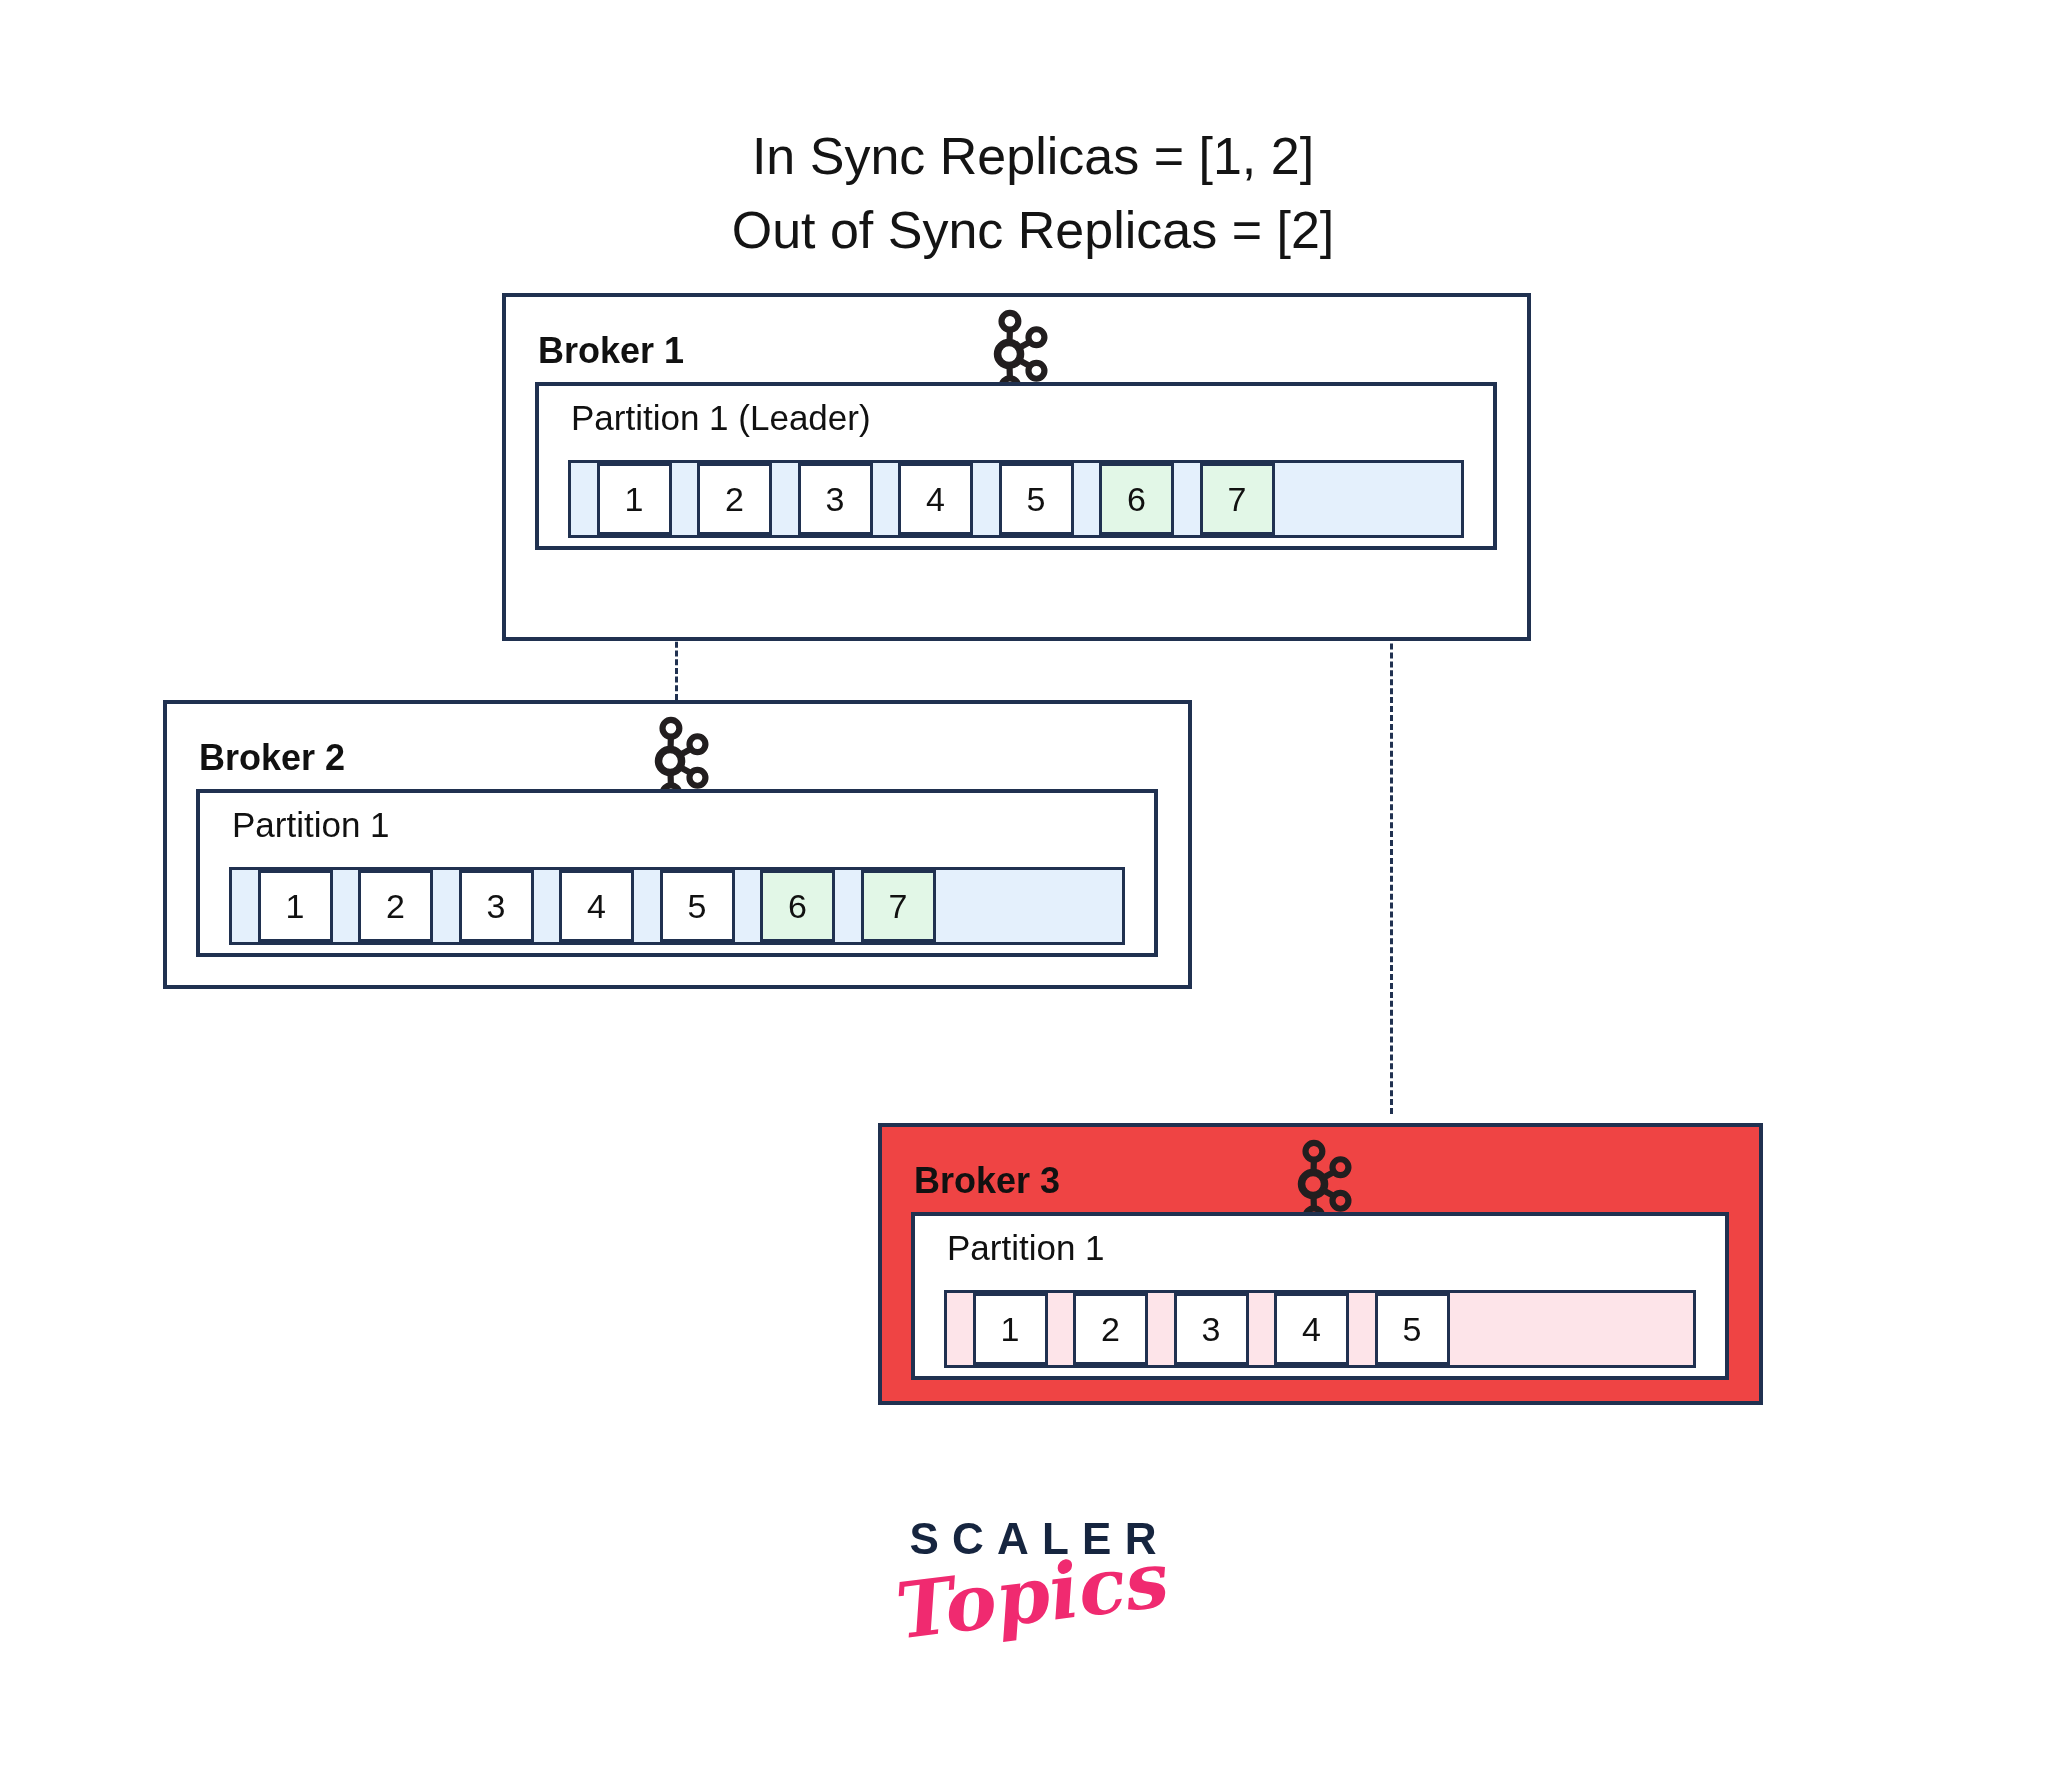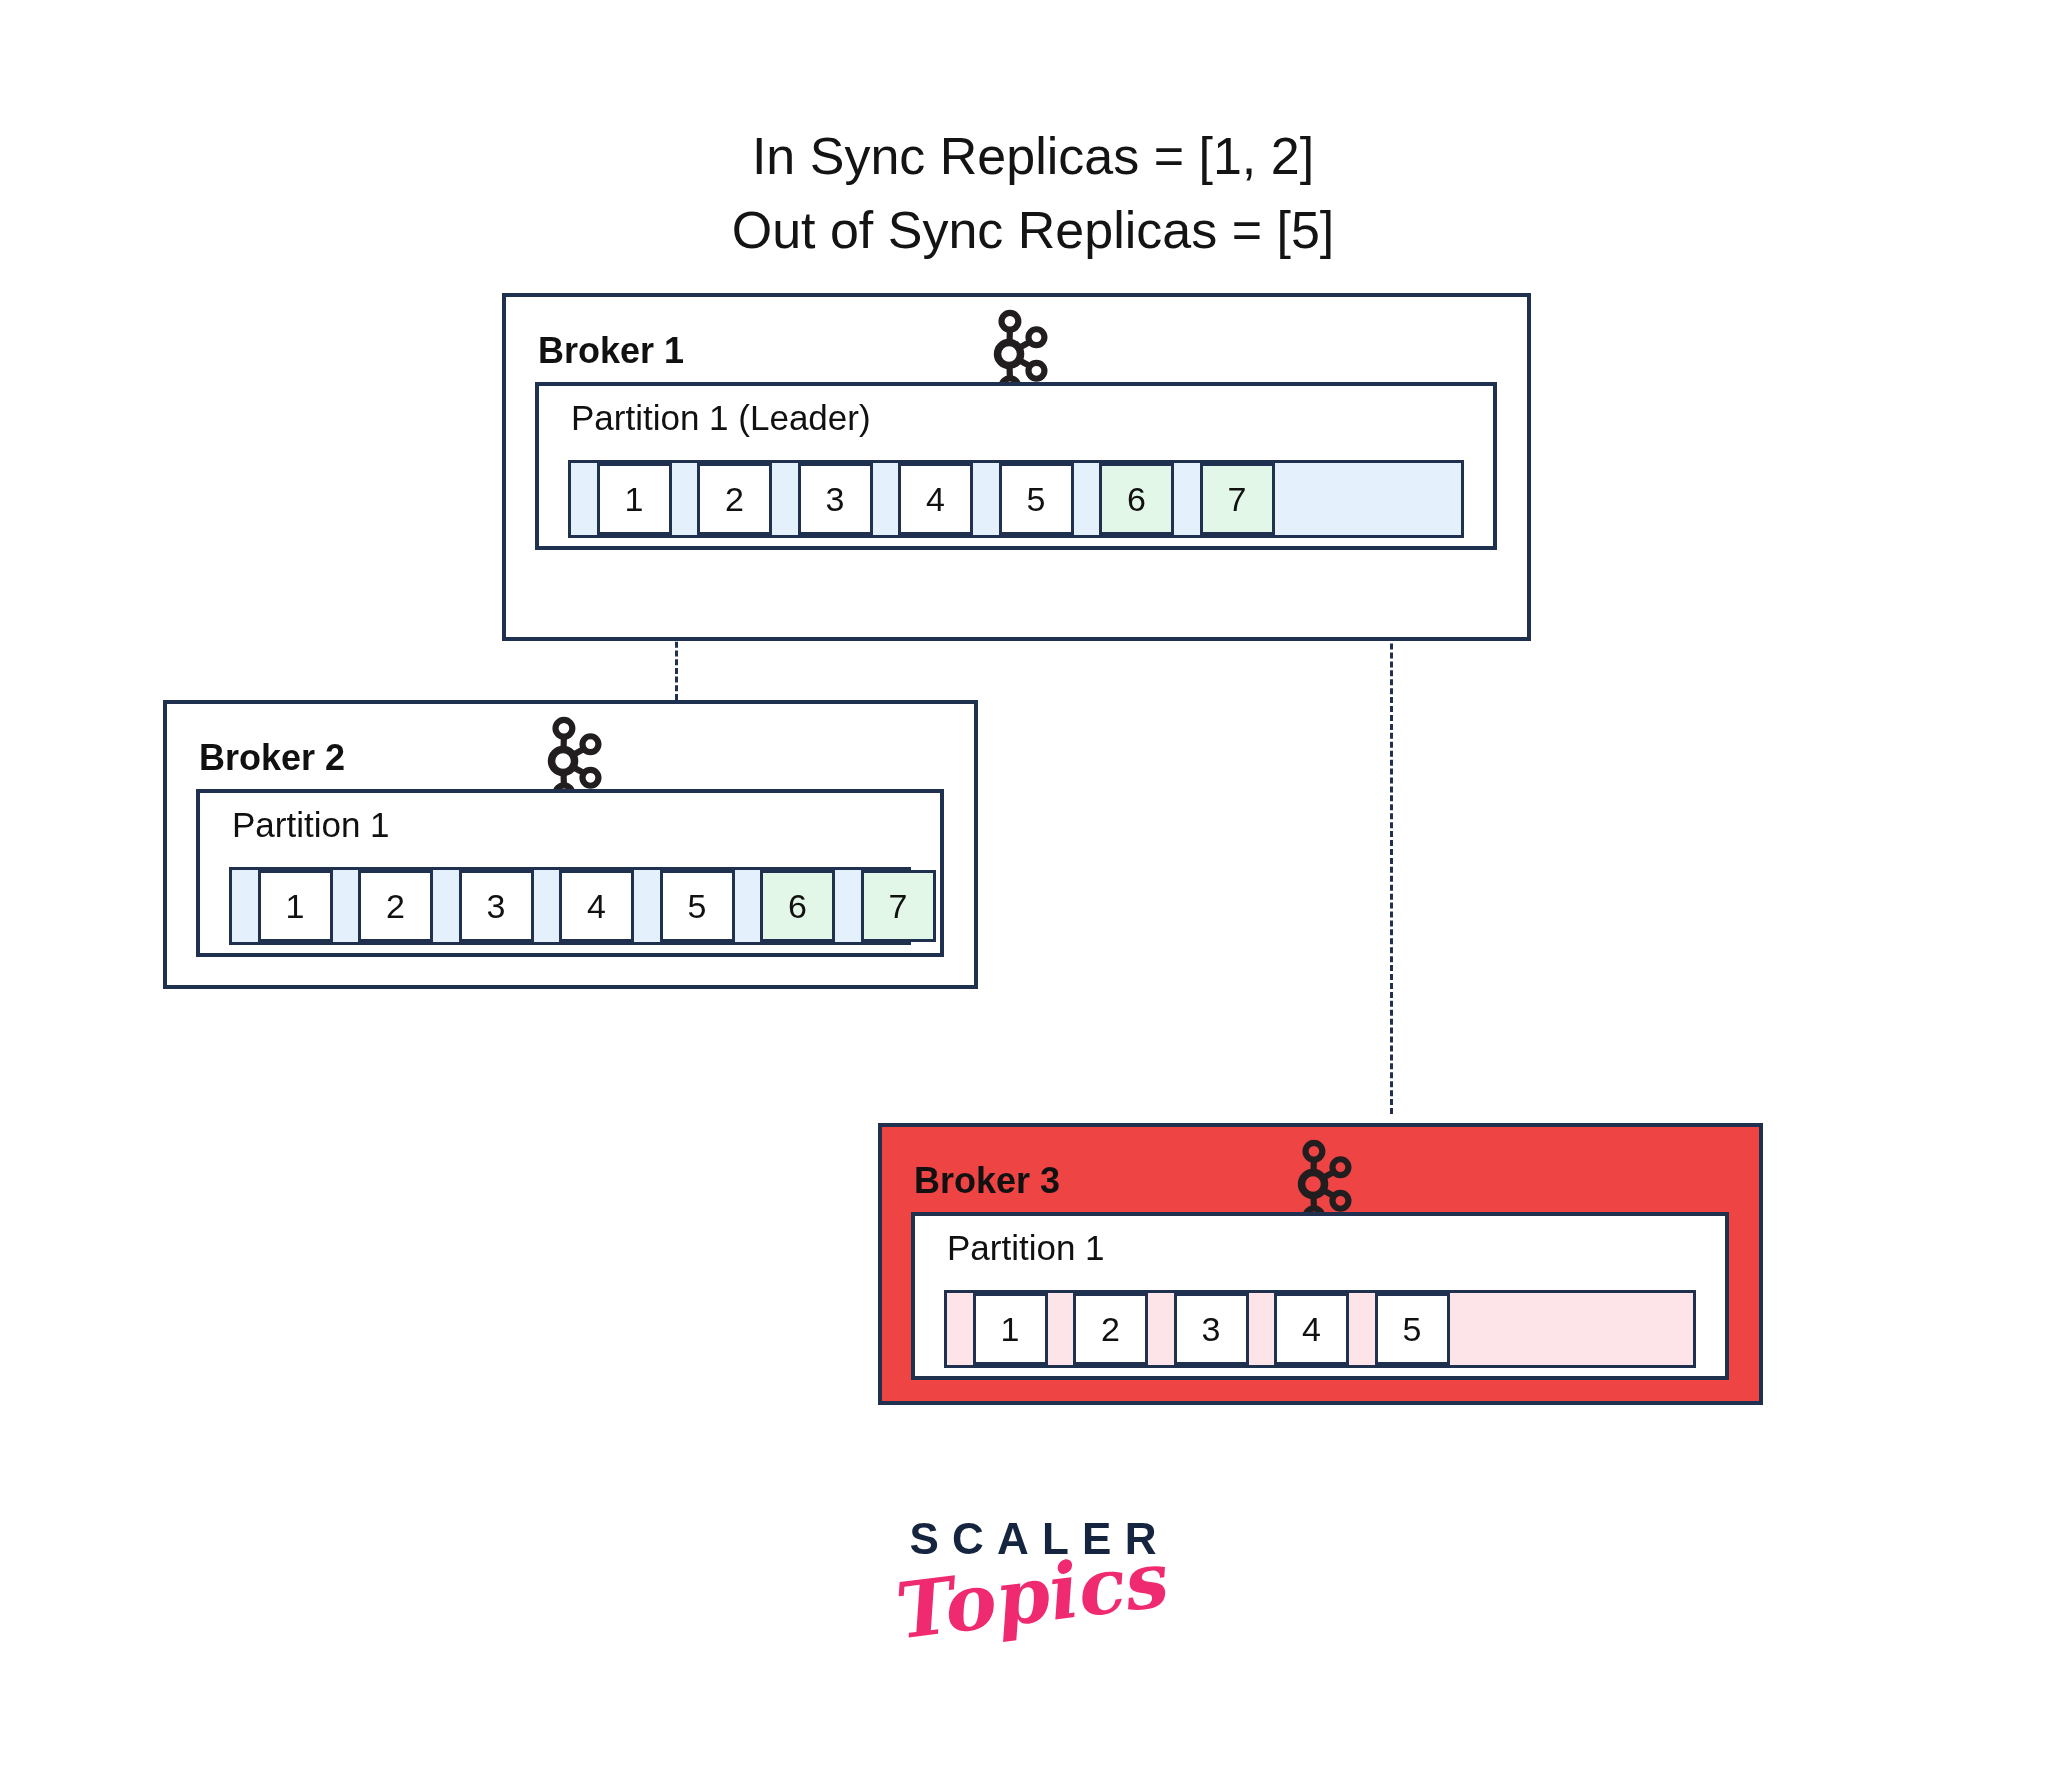--- a/index.html
+++ b/index.html
@@ -8,21 +8,21 @@
     font-family:"Liberation Sans", sans-serif; color:#141414; overflow:hidden;
   }
 
   
   .title { position:absolute; top:120px; left:0; width:100%; text-align:center;
            font-size:52px; line-height:1.42; color:#141414; }
 
   
   .broker { position:absolute; box-sizing:border-box; border:4.9px solid #203150; background:#ffffff; }
   #broker1 { left:502px;  top:293px;  width:1029px; height:348px; }
-  #broker2 { left:163px;  top:700px; width:815px; height:289px; }
+  #broker2 { left:163px;  top:700px; width:1029px; height:289px; }
   #broker3 { left:878px; top:1115px; width:885px; height:282px; background:#ef4444;margin-top:8px; }
 
   .broker-label { position:absolute; left:32px; top:33px; font-size:36px; font-weight:700; color:#111; }
 
   .kafka { position:absolute; top:11px; left:50%; transform:translateX(-50%); height:92px; width:auto; }
 
   .partition { position:absolute; left:29px; right:30px; top:85px; height:168px;
                box-sizing:border-box; border:4.9px solid #203150; background:#ffffff;padding-left:25px; }
   .partition-label { position:absolute; left:32px; top:12px; font-size:35px; color:#111; }
 
@@ -51,21 +51,21 @@
                  font-weight:700; font-size:77px; line-height:1.1; color:#f02a70;
                  transform:rotate(-7deg); margin-top:-11px; }
 </style>
 </head>
 <body>
 
 <div class="canvas">
 
   <div class="title">
     <div>In Sync Replicas = [1, 2]</div>
-    <div>Out of Sync Replicas = [5]</div>
+    <div>Out of Sync Replicas = [2]</div>
   </div>
 
   <div class="link" id="link1"></div>
   <div class="link" id="link2"></div>
 
   <div class="broker" id="broker1">
     <div class="broker-label">Broker 1</div>
     <svg class="kafka" viewBox="0 0 76 104">
       <g fill="none" stroke="#221e1f" stroke-linecap="butt">
         <circle cx="30" cy="15" r="9.5" stroke-width="7"></circle>

